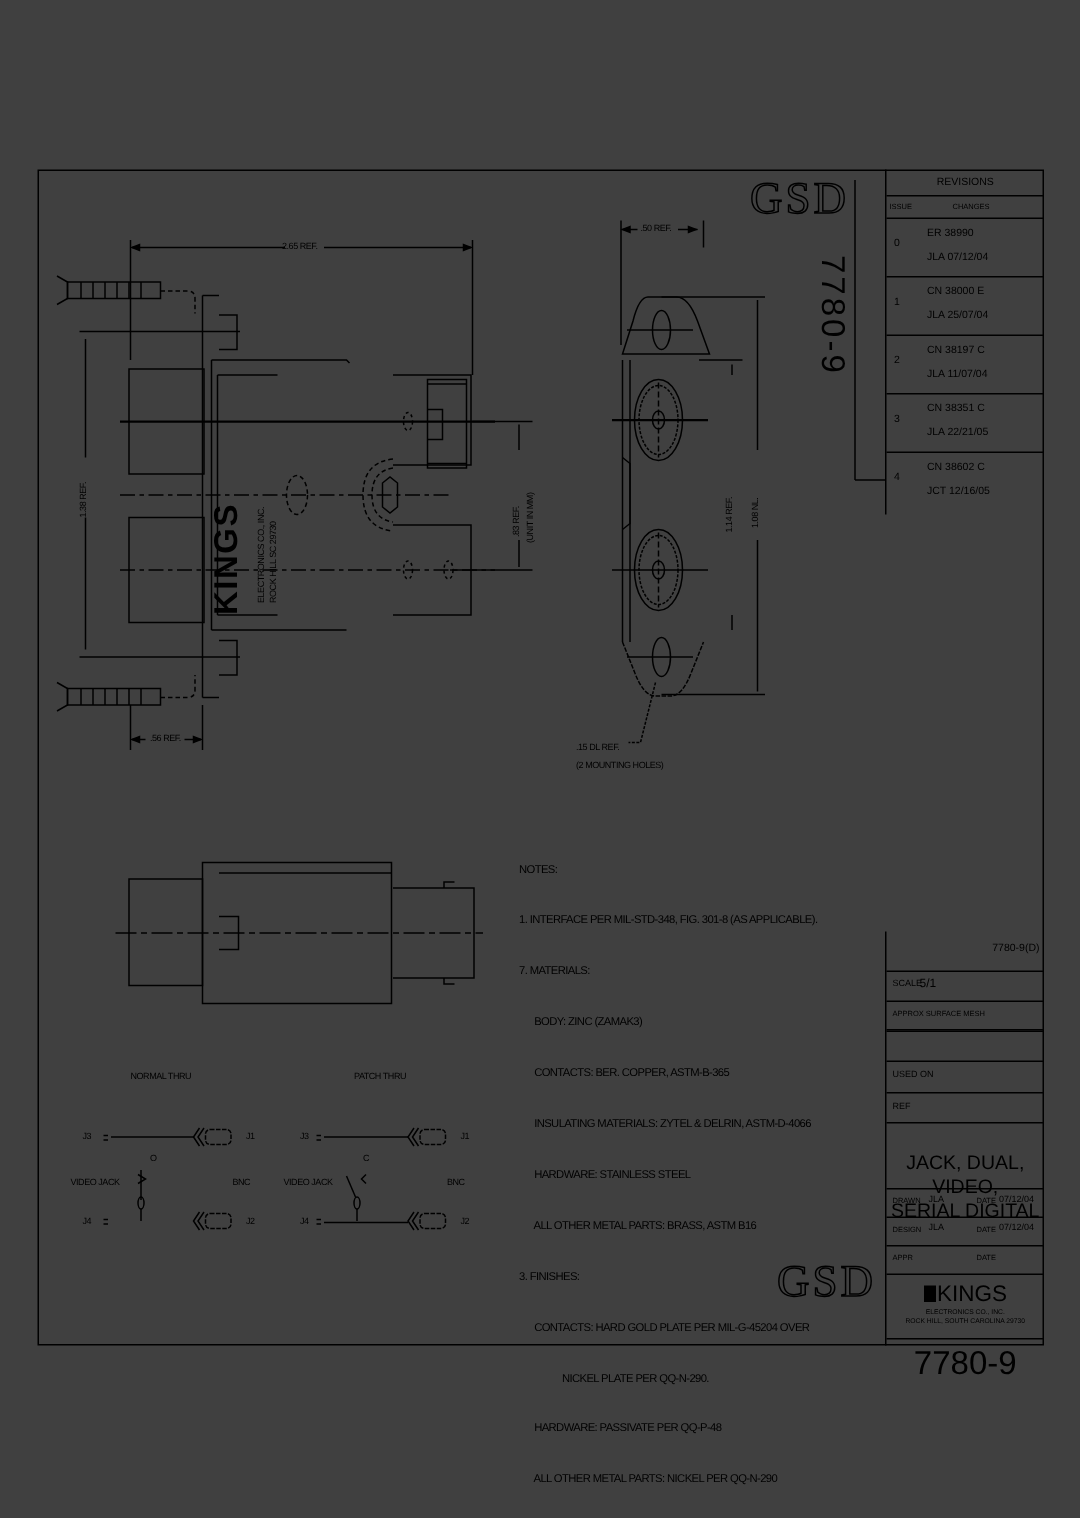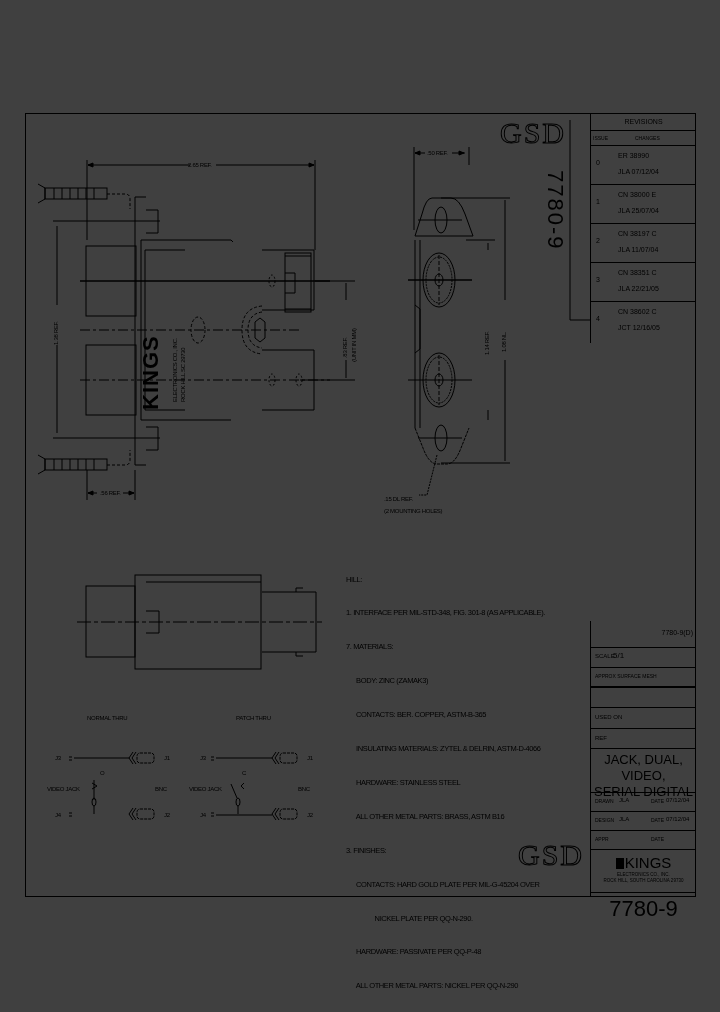--- a/index.html
+++ b/index.html
@@ -242,21 +242,21 @@
     <span class="l2">JLA 22/21/05</span>
   </div>
   <div class="row" style="border-bottom:none;">
     <span class="n">4</span>
     <span class="l1">CN 38602 C</span>
     <span class="l2">JCT 12/16/05</span>
   </div>
 </div>
 
 <div class="notes">
-  <div>HILL:</div>
+  <div>NOTES:</div>
   <div>1. INTERFACE PER MIL-STD-348, FIG. 301-8 (AS APPLICABLE).</div>
   <div>7. MATERIALS:</div>
   <div>      BODY: ZINC (ZAMAK3)</div>
   <div>      CONTACTS: BER. COPPER, ASTM-B-365</div>
   <div>      INSULATING MATERIALS: ZYTEL &amp; DELRIN, ASTM-D-4066</div>
   <div>      HARDWARE: STAINLESS STEEL</div>
   <div>      ALL OTHER METAL PARTS: BRASS, ASTM B16</div>
   <div>3. FINISHES:</div>
   <div>      CONTACTS: HARD GOLD PLATE PER MIL-G-45204 OVER</div>
   <div>                 NICKEL PLATE PER QQ-N-290.</div>
@@ -300,21 +300,21 @@
     <span style="position:absolute;left:4px;top:5px;font-size:5px;">APPROX SURFACE MESH</span>
   </div>
   <div class="cell" style="height:19px;"></div>
   <div class="cell" style="height:20px;">
     <span style="position:absolute;left:4px;top:6px;">USED ON</span>
   </div>
   <div class="cell" style="height:19px;">
     <span style="position:absolute;left:4px;top:6px;">REF</span>
   </div>
   <div class="cell" style="height:43px;text-align:center;">
-    <div style="font-size:13px;line-height:16px;margin-top:3px;">JACK, DUAL, VIDEO,</div>
+    <div style="font-size:13px;line-height:16px;margin-top:18px;">JACK, DUAL, VIDEO,</div>
     <div style="font-size:13px;line-height:16px;">SERIAL DIGITAL</div>
   </div>
   <div class="cell" style="height:18px;">
     <span style="position:absolute;left:4px;top:5px;font-size:5px;">DRAWN</span>
     <span style="position:absolute;left:28px;top:4px;">JLA</span>
     <span style="position:absolute;left:60px;top:5px;font-size:5px;">DATE</span>
     <span style="position:absolute;left:75px;top:4px;">07/12/04</span>
   </div>
   <div class="cell" style="height:18px;">
     <span style="position:absolute;left:4px;top:5px;font-size:5px;">DESIGN</span>

